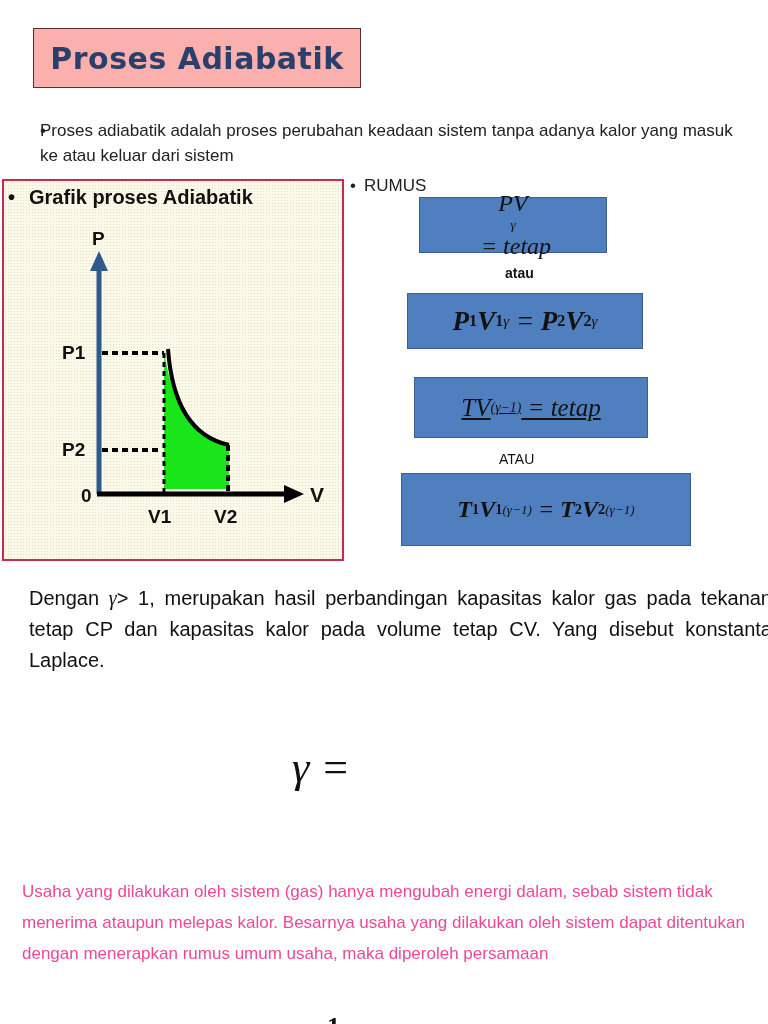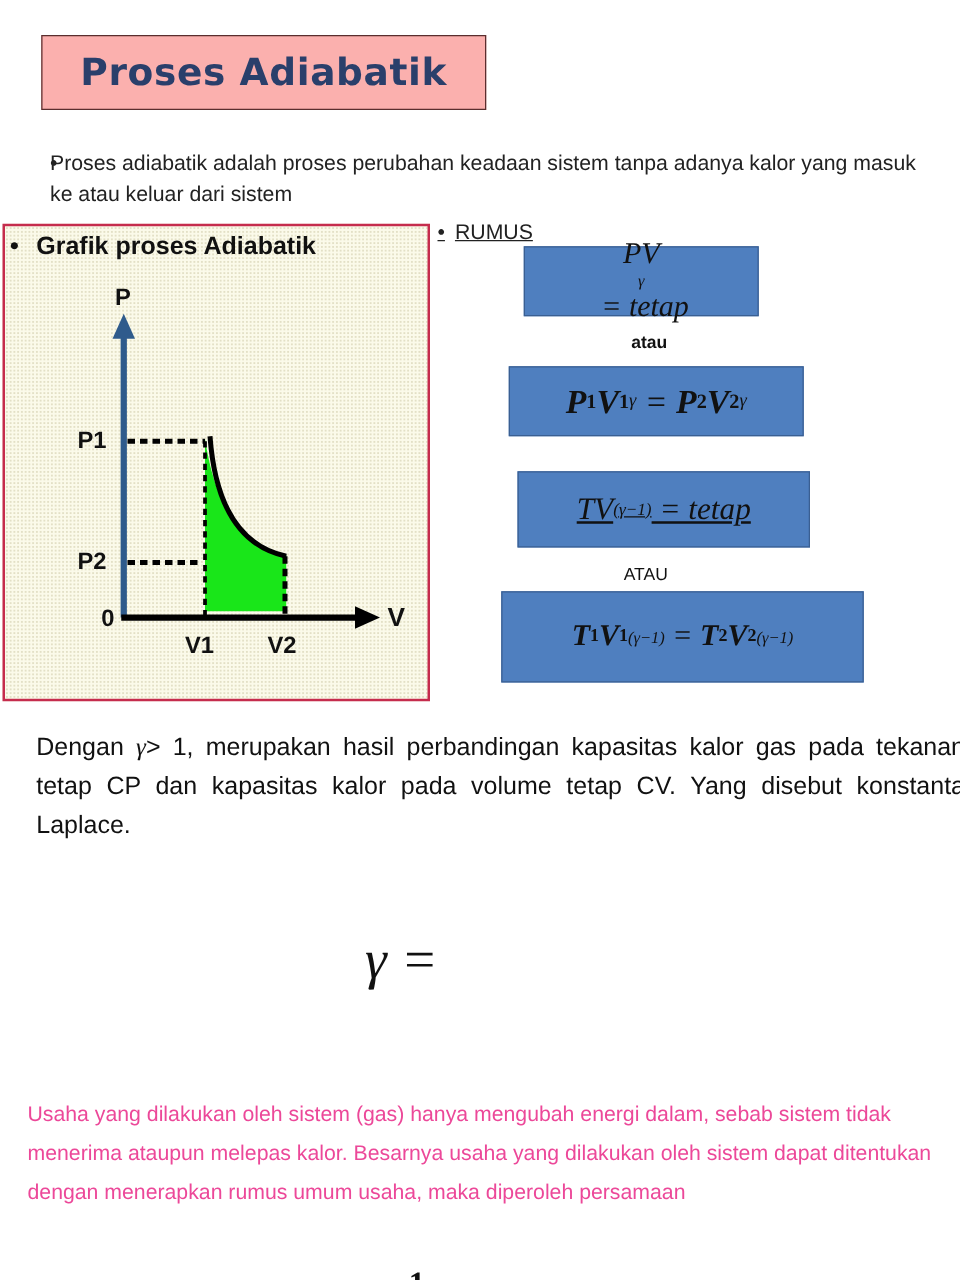--- a/index.html
+++ b/index.html
@@ -4,21 +4,21 @@
   <style>
     html, body { margin: 0; padding: 0; }
     body {
       width: 768px; height: 1024px; overflow: hidden;
       background: #ffffff; position: relative;
       font-family: "Liberation Sans", "DejaVu Sans", sans-serif;
       color: #111;
     }
     .abs { position: absolute; }
     .title-box {
-      left: 33px; top: 28px; width: 356px; height: 60px;
+      left: 33px; top: 28px; width: 328px; height: 60px;
       background: #fbb0ae; border: 1.5px solid #5a2e2e;
       box-sizing: border-box; display: flex; align-items: center; justify-content: center;
     }
     .title-text {
       font-family: "DejaVu Sans", sans-serif; font-weight: bold;
       font-size: 30px; color: #2a3f6b; letter-spacing: 0.5px;
     }
     .intro {
       left: 40px; top: 118px; width: 700px;
       font-size: 17px; line-height: 25px; color: #222;
@@ -31,21 +31,21 @@
       border: 2px solid #c52c4d; box-sizing: border-box;
       background-color: #fbfaea;
       background-image: radial-gradient(#e3e0c6 0.8px, transparent 0.9px);
       background-size: 3px 3px;
     }
     .graph-title {
       left: 8px; top: 186px; font-size: 20px; font-weight: bold; color: #111;
     }
     .graph-title .dot { margin-right: 14px; }
     svg.graph { left: 2px; top: 179px; }
-    .rumus-label { left: 350px; top: 176px; font-size: 17px; color: #222; text-decoration: underline; }
+    .rumus-label { left: 350px; top: 176px; font-size: 17px; color: #222; }
     .rumus-label .dot { margin-right: 8px; }
     .formula-box {
       background: #4f7fbf; border: 1.5px solid #3a5f92; box-sizing: border-box;
       display: flex; align-items: center; justify-content: center;
       font-family: "Liberation Serif", "DejaVu Serif", serif; font-style: italic;
       color: #111;
     }
     .f1 { left: 419px; top: 197px; width: 188px; height: 56px; font-size: 24px; flex-direction: column; }
     .f2 { left: 407px; top: 293px; width: 236px; height: 56px; font-size: 27px; font-weight: bold; }
     .f3 { left: 414px; top: 377px; width: 234px; height: 61px; font-size: 25px; text-decoration: underline; }

